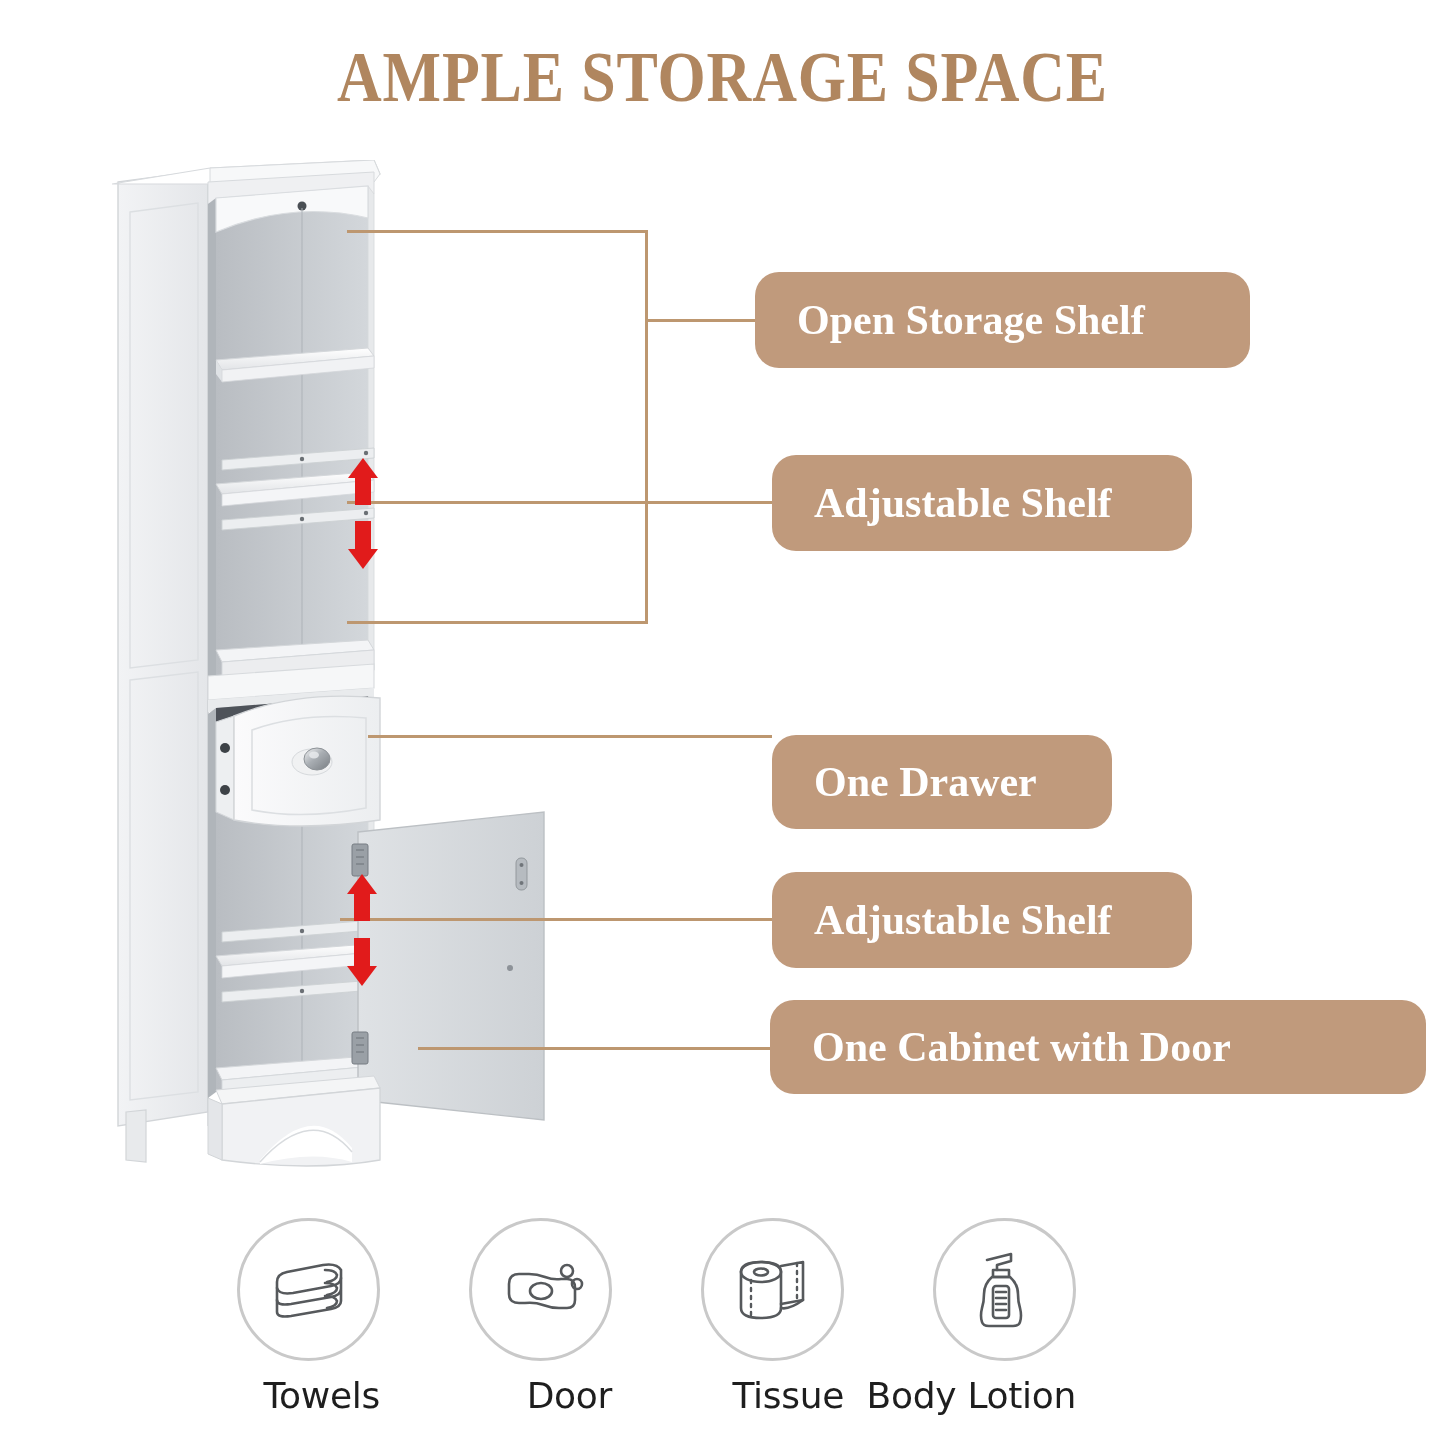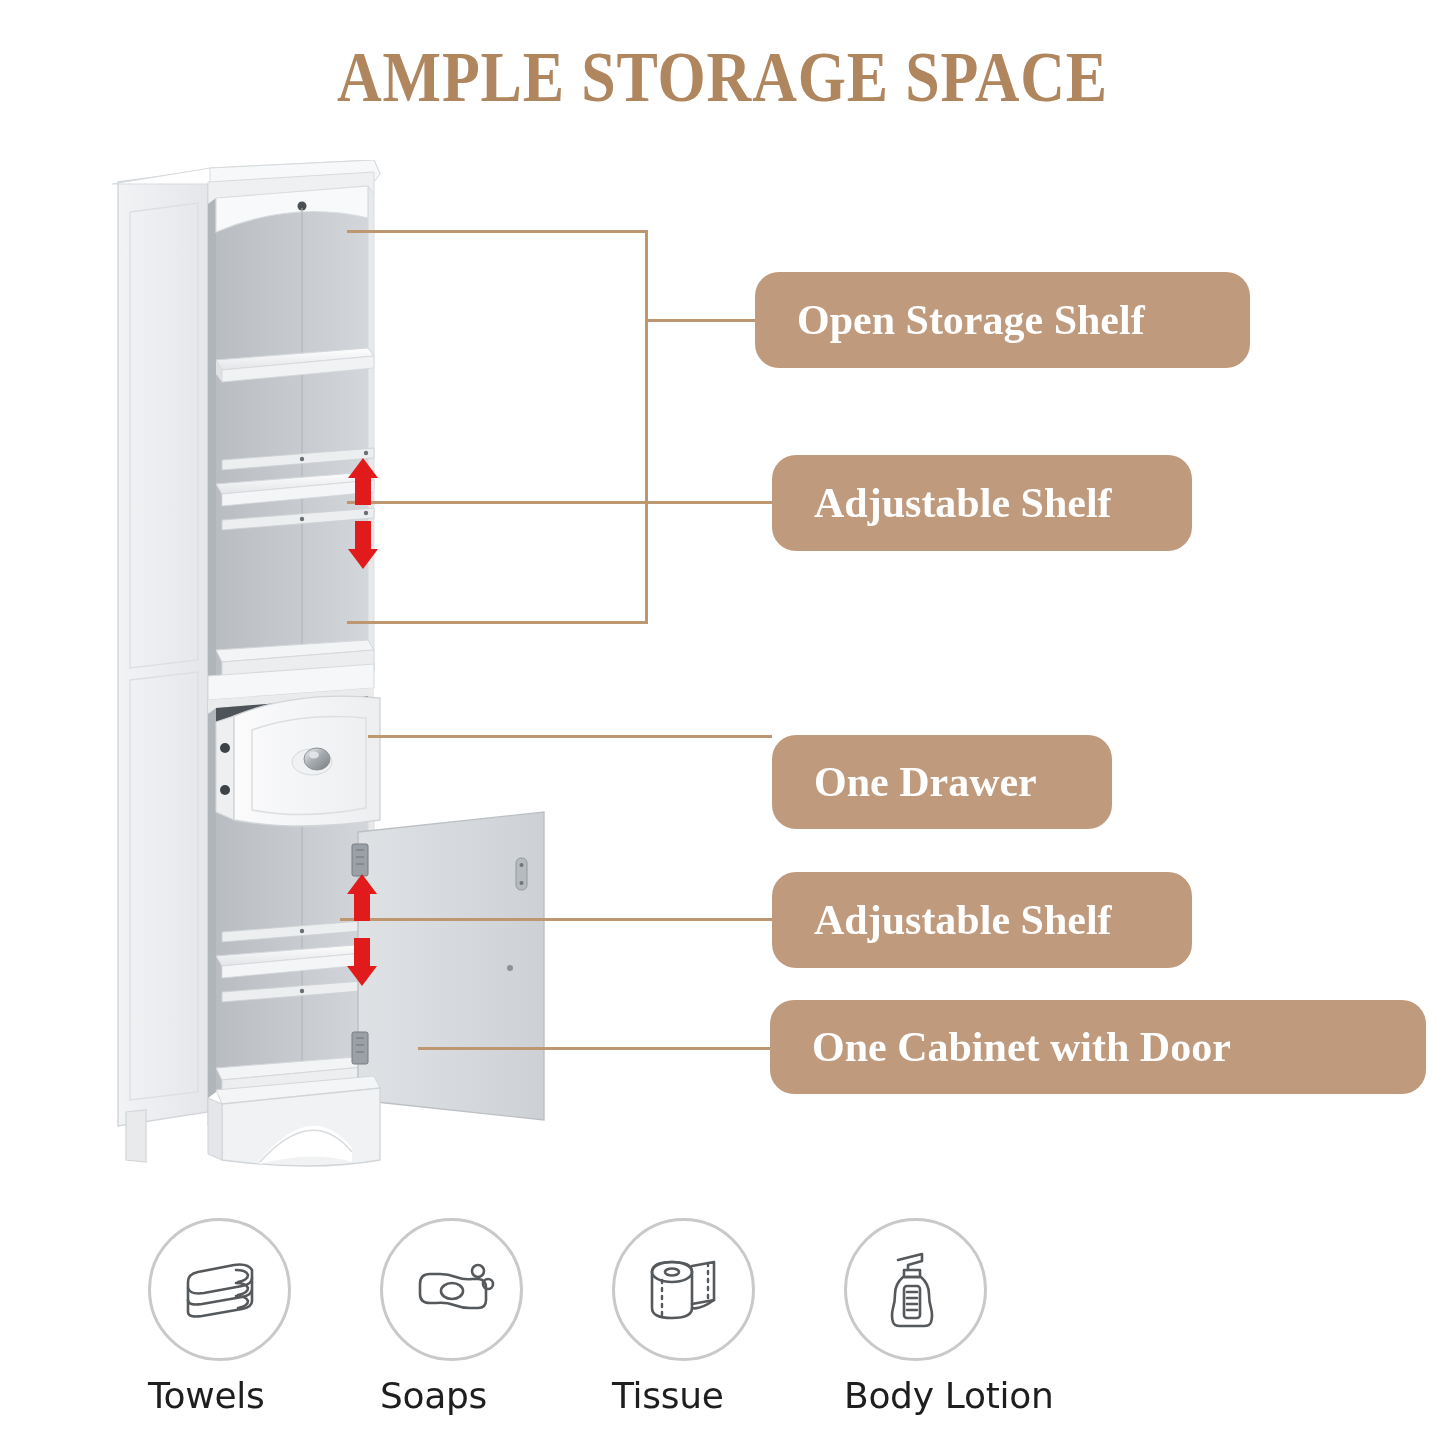--- a/index.html
+++ b/index.html
@@ -61,21 +61,21 @@
   .cab{position:absolute;left:112px;top:160px;width:440px;height:1020px;}
   .cab svg{display:block;}
 
   
   .feat-row{
     position:absolute;left:148px;top:1218px;width:1160px;height:215px;
     display:flex;justify-content:flex-start;align-items:flex-start;
   }
   .feat{
     width:232px;
-    display:flex;flex-direction:column;align-items:flex-start;
+    display:flex;flex-direction:column;align-items:flex-end;
   }
   .feat-circle{
     width:143px;height:143px;border-radius:50%;
     border:3px solid #c9c9c9;
     display:flex;align-items:center;justify-content:center;
     box-sizing:border-box;
   }
   .feat-label{
     margin-top:14px;
     font-size:36px;
@@ -336,21 +336,21 @@
           <g fill="none" stroke="#56595c" stroke-width="2.6" stroke-linejoin="round" stroke-linecap="round">
             <path d="M14,40 Q14,30 24,30 L34,30 Q42,30 50,33 Q58,36 66,35 L72,35
                      Q80,35 80,44 L80,56 Q80,64 72,64 L64,64 Q56,64 48,61
                      Q40,58 30,59 L24,59 Q14,59 14,50 Z"></path>
             <ellipse cx="46" cy="47" rx="11" ry="8"></ellipse>
             <circle cx="72" cy="27" r="6"></circle>
             <circle cx="82" cy="40" r="5"></circle>
           </g>
         </svg>
       </div>
-      <div class="feat-label">Soaps</div>
+      <div class="feat-label">Door</div>
     </div>
 
     <div class="feat">
       <div class="feat-circle">
         <svg width="92" height="92" viewBox="0 0 92 92">
           <g fill="none" stroke="#56595c" stroke-width="2.6" stroke-linejoin="round" stroke-linecap="round">
             <path d="M14,28 Q14,18 34,18 Q54,18 54,28 L54,64 Q54,74 34,74 Q14,74 14,64 Z"></path>
             <ellipse cx="34" cy="28" rx="20" ry="10"></ellipse>
             <ellipse cx="34" cy="28" rx="7" ry="3.5"></ellipse>
             <path d="M54,22 L76,18 L76,56 L54,60"></path>

